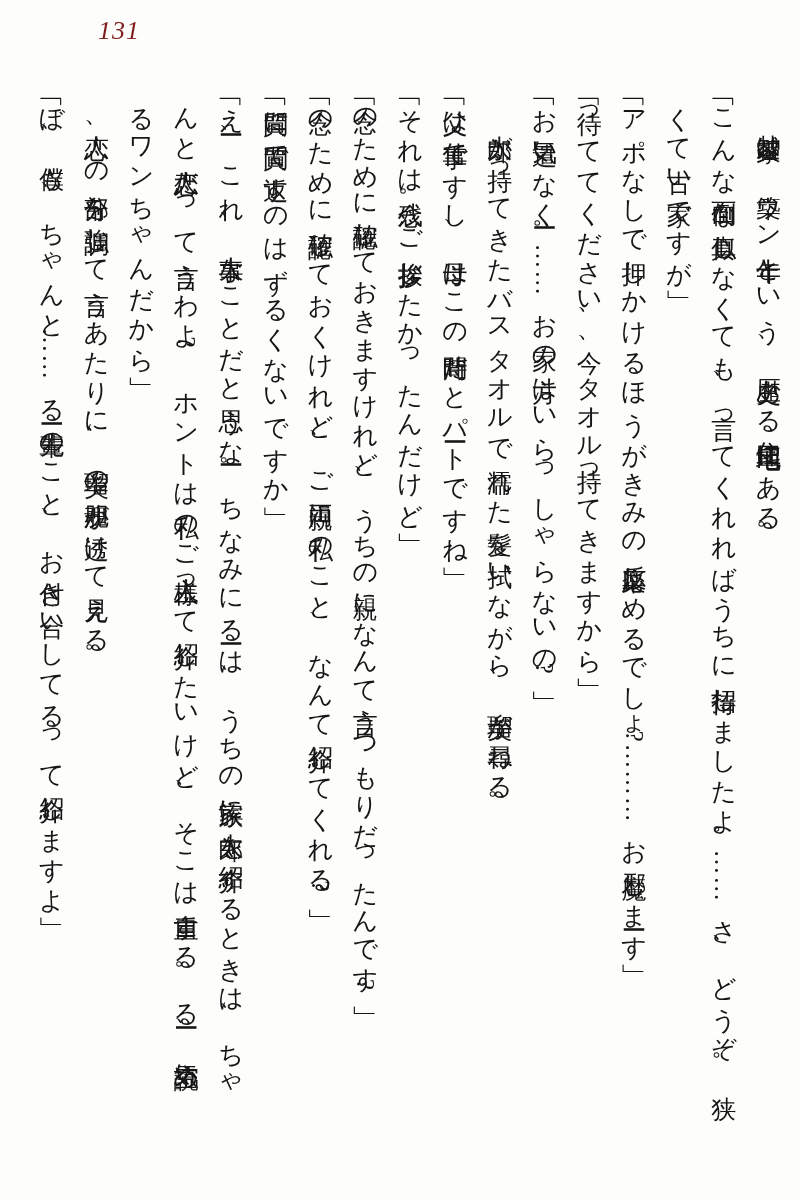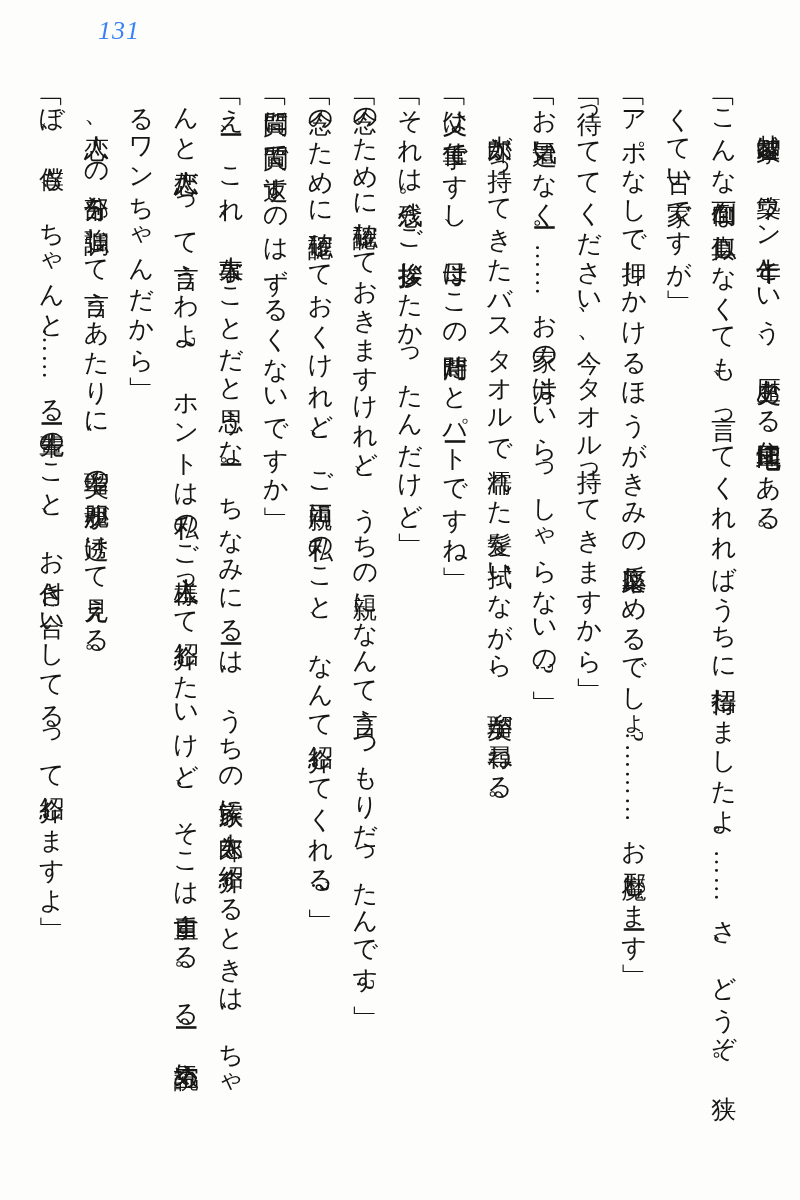--- a/index.html
+++ b/index.html
@@ -14,21 +14,21 @@
     background: #fdfdfb;
     overflow: hidden;
     font-family: "Liberation Serif", "DejaVu Serif", serif;
   }
   .page-number {
     position: absolute;
     top: 16px;
     left: 98px;
     font-size: 26px;
     font-style: italic;
-    color: #3b82f6;
+    color: #7f1d1d;
     letter-spacing: 1px;
   }
   .text-block {
     position: absolute;
     top: 90px;
     right: 10px;
     width: 764px;
     height: 1014px;
     writing-mode: vertical-rl;
     text-orientation: mixed;

